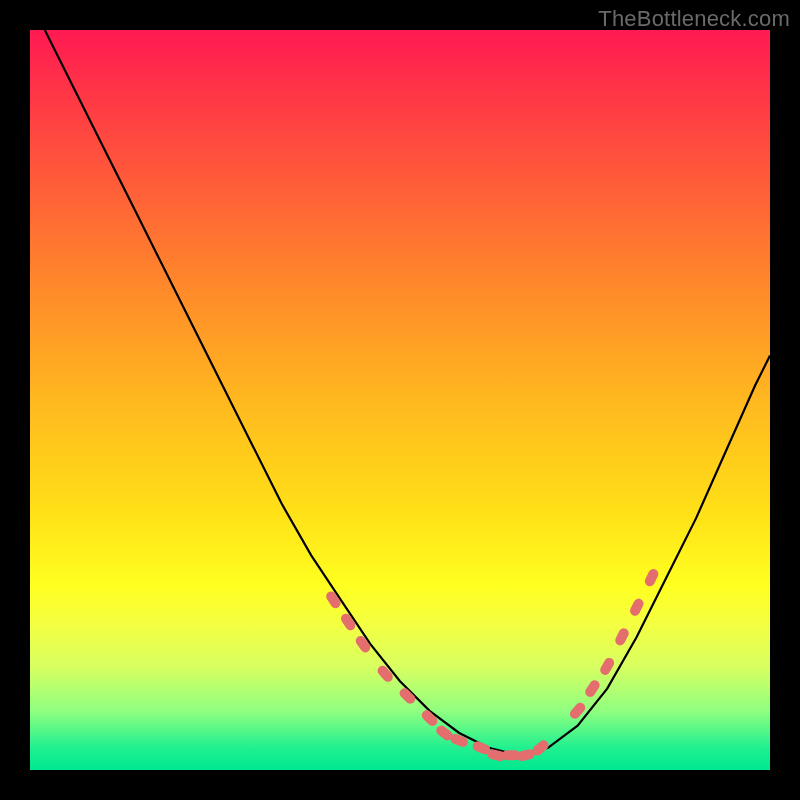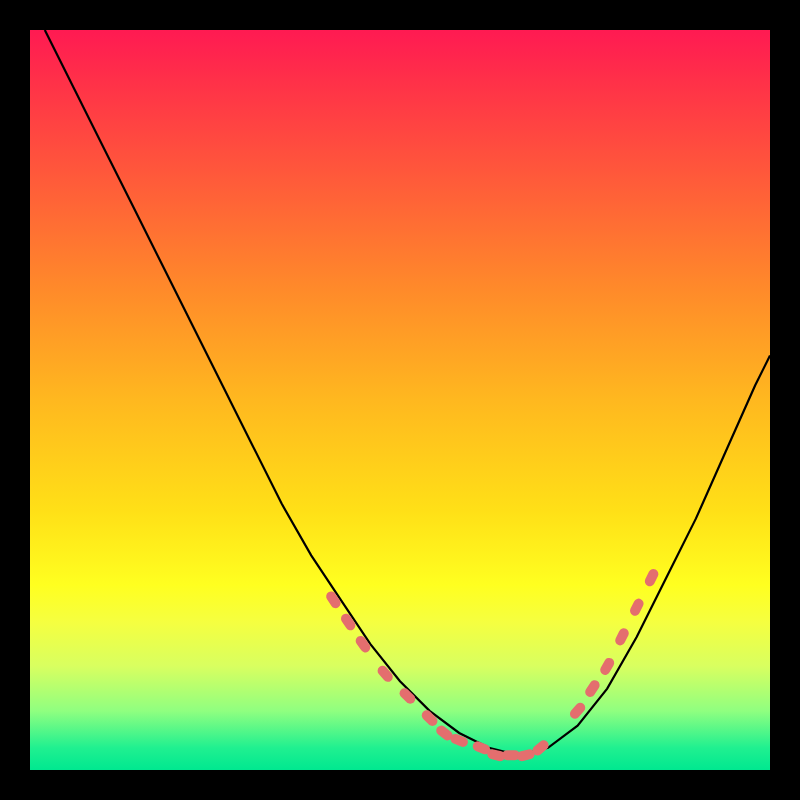--- a/index.html
+++ b/index.html
@@ -53,20 +53,21 @@
     left: 0;
     top: 0;
     width: 740px;
     height: 740px;
   }
 </style>
 </head>
 <body>
 
 <div class="frame">
+  <div class="watermark">TheBottleneck.com</div>
   <div class="plot-area">
     <svg class="overlay" viewBox="0 0 740 740">
       <path id="curve-path" fill="none" stroke="#000000" stroke-width="2.2" d="M14.8 0.0 L44.4 59.2 L74.0 118.4 L103.6 177.6 L133.2 236.8 L162.8 296.0 L192.4 355.2 L222.0 414.4 L251.6 473.6 L281.2 525.4 L310.8 569.8 L340.4 614.2 L370.0 651.2 L399.6 680.8 L429.2 703.0 L458.8 717.8 L488.4 725.2 L518.0 717.8 L547.6 695.6 L577.2 658.6 L606.8 606.8 L636.4 547.6 L666.0 488.4 L695.6 421.8 L725.2 355.2 L740.0 325.6"></path>
       <g id="markers-group">
           <rect x="294.4" y="564.8" width="18" height="10" rx="5" fill="#e46e6e" transform="rotate(56.3 303.4 569.8)"></rect>
           <rect x="309.2" y="587.0" width="18" height="10" rx="5" fill="#e46e6e" transform="rotate(56.3 318.2 592.0)"></rect>
           <rect x="324.0" y="609.2" width="18" height="10" rx="5" fill="#e46e6e" transform="rotate(54.5 333.0 614.2)"></rect>
           <rect x="346.2" y="638.8" width="18" height="10" rx="5" fill="#e46e6e" transform="rotate(49.4 355.2 643.8)"></rect>
           <rect x="368.4" y="661.0" width="18" height="10" rx="5" fill="#e46e6e" transform="rotate(45.0 377.4 666.0)"></rect>
           <rect x="390.6" y="683.2" width="18" height="10" rx="5" fill="#e46e6e" transform="rotate(45.0 399.6 688.2)"></rect>

